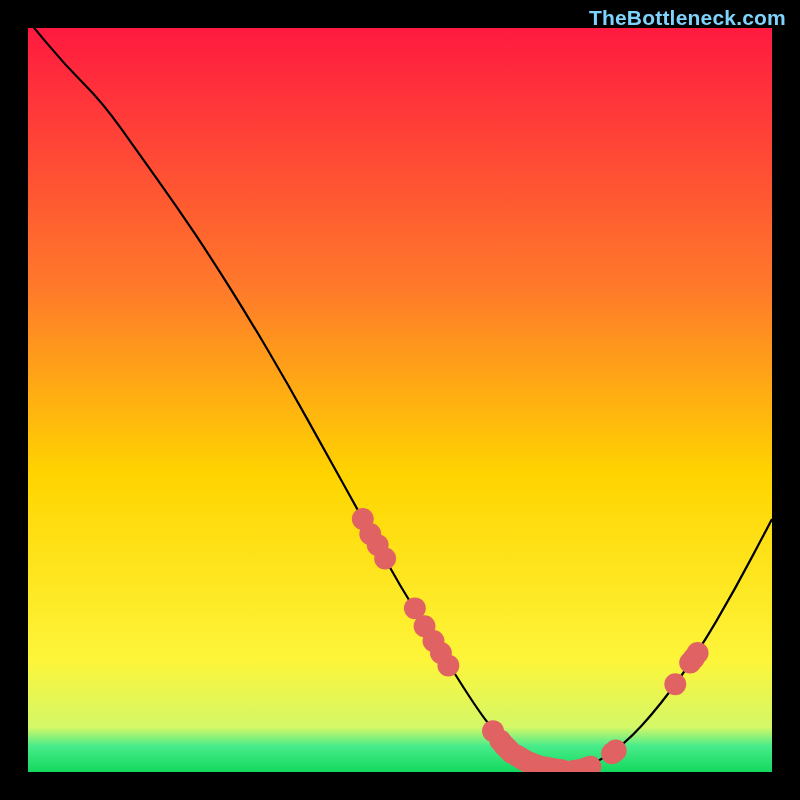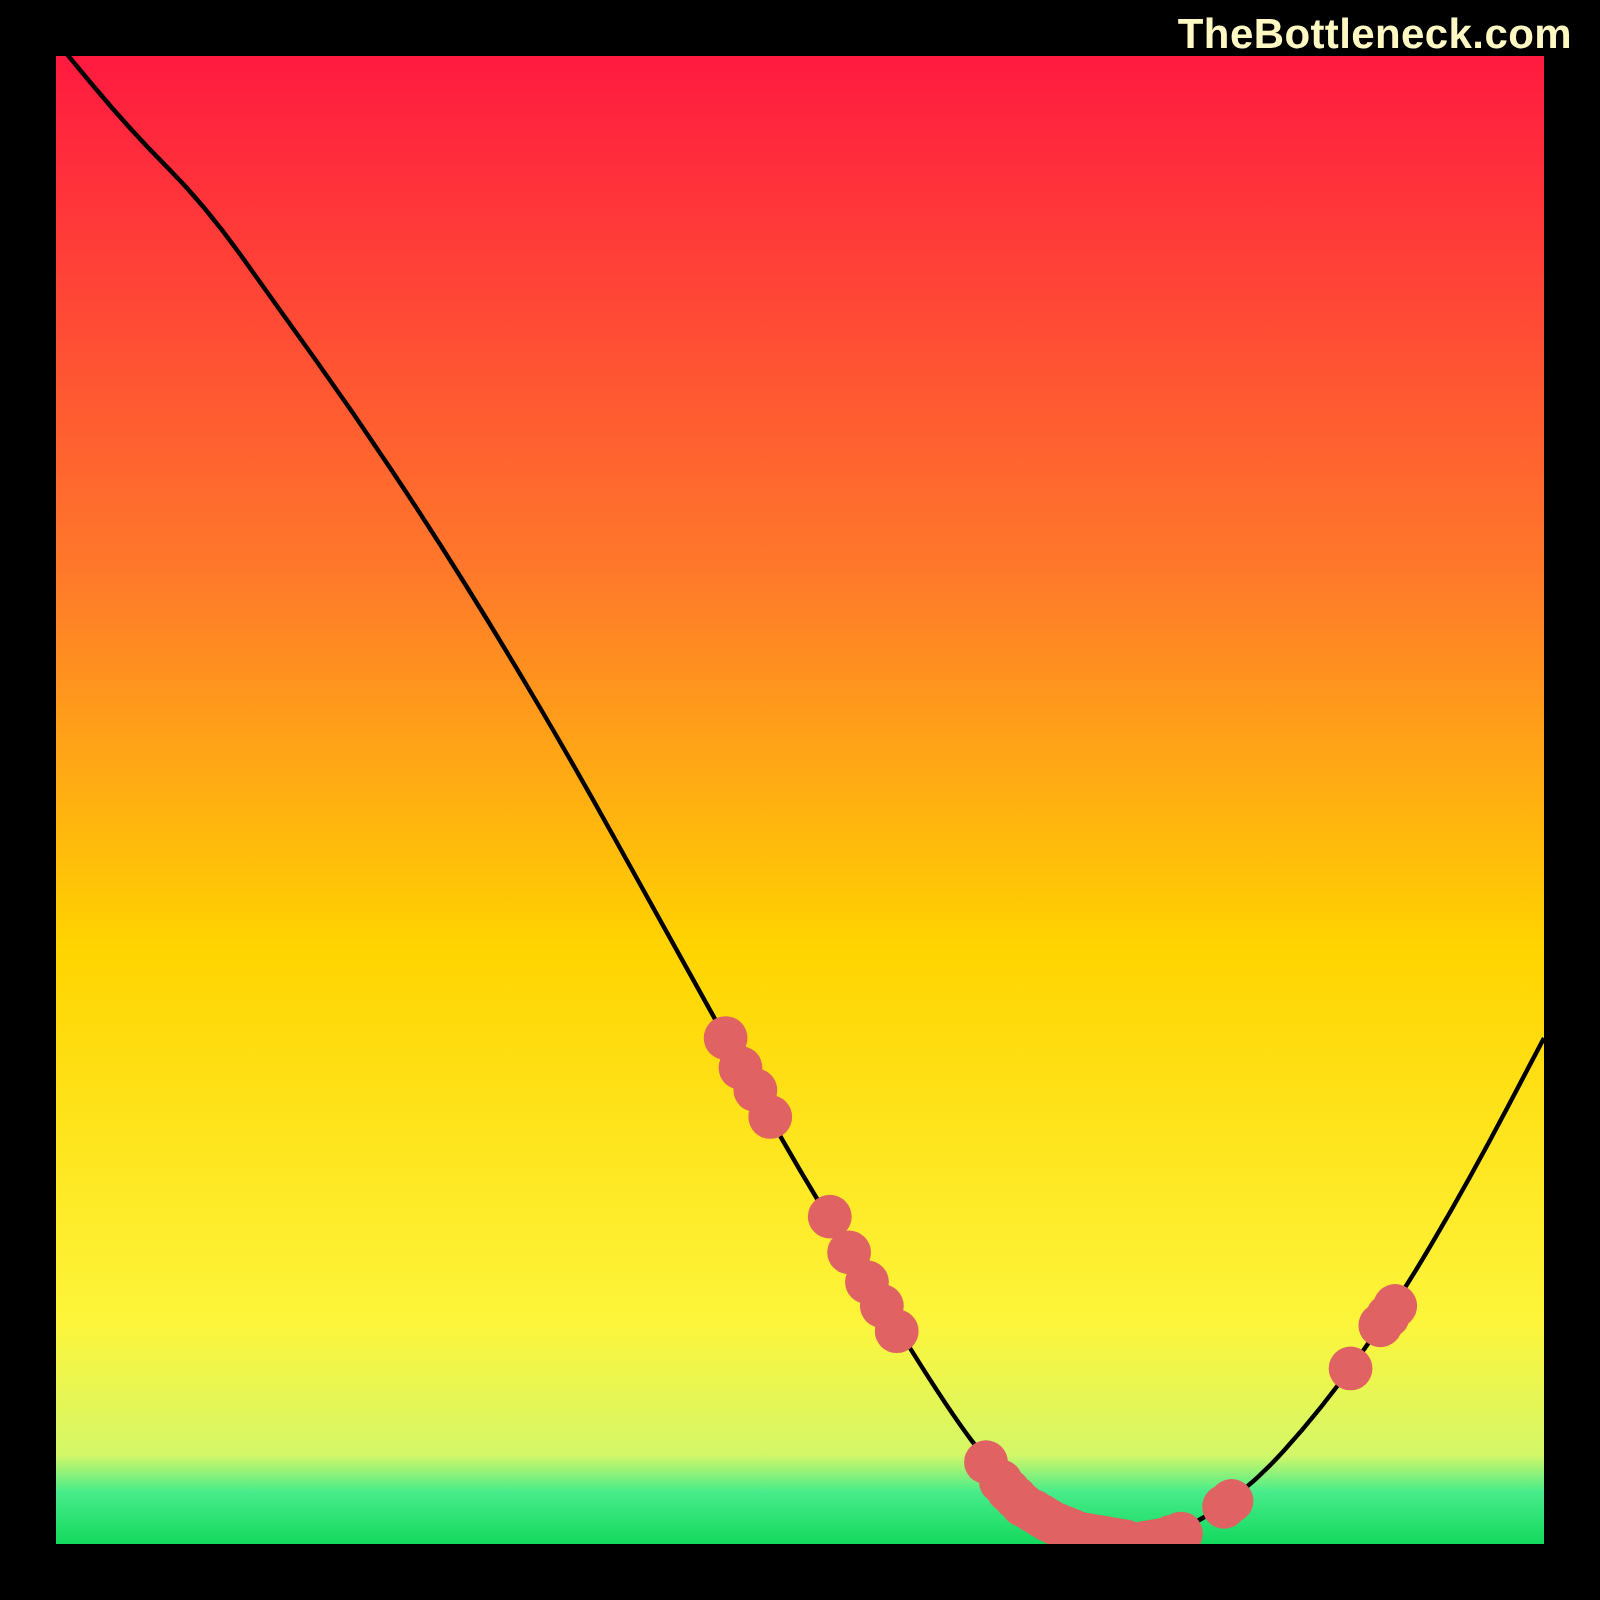--- a/index.html
+++ b/index.html
@@ -17,21 +17,21 @@
     width: 744px;
     height: 744px;
   }
   .watermark {
     position: absolute;
     top: 6px;
     right: 14px;
     font-family: Arial, Helvetica, sans-serif;
     font-size: 21px;
     font-weight: 600;
-    color: #fef9c3;
+    color: #7dd3fc;
     letter-spacing: 0.2px;
   }
   svg {
     display: block;
     width: 744px;
     height: 744px;
   }
 </style>
 </head>
 <body>

